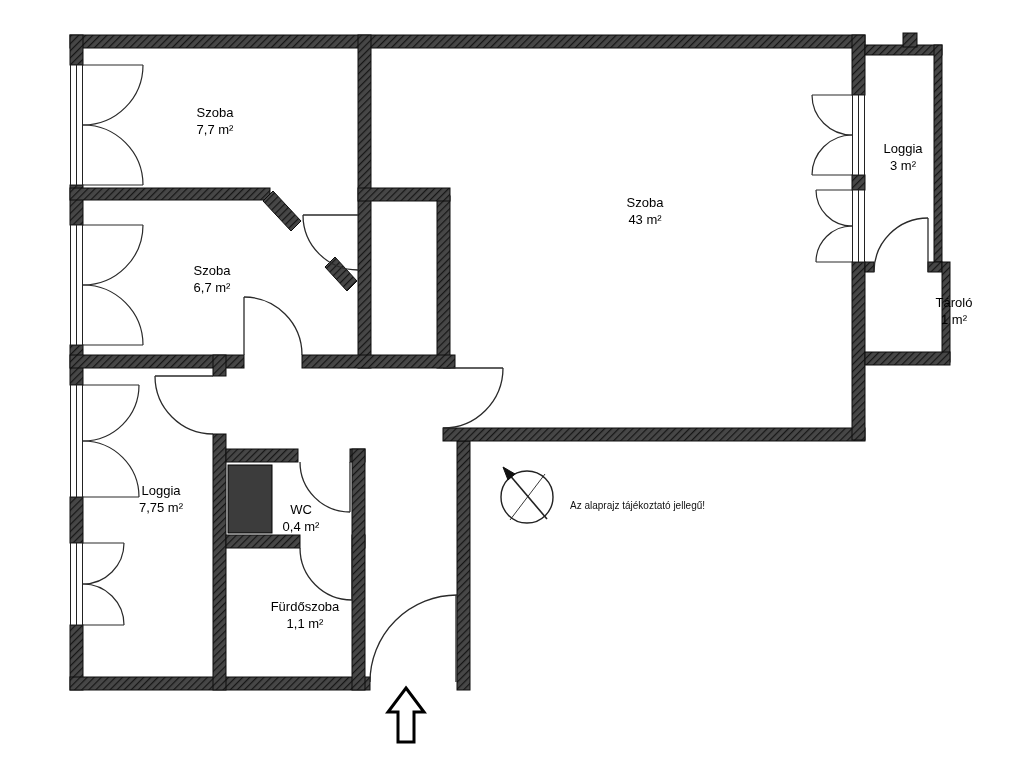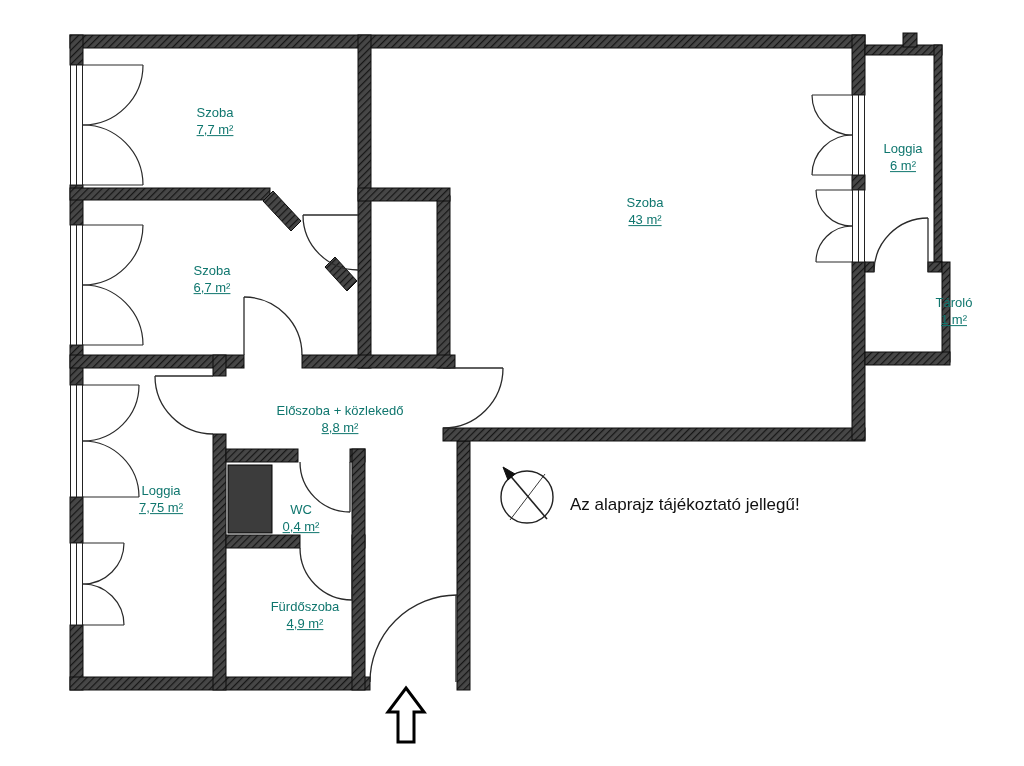--- a/index.html
+++ b/index.html
@@ -3,27 +3,27 @@
 <meta charset="utf-8">
 <style>
   html,body{margin:0;padding:0;background:#fff;}
   .canvas{
     position:relative;width:1024px;height:766px;background:#ffffff;overflow:hidden;
     font-family:"Liberation Sans", sans-serif;
   }
   .plan-svg{position:absolute;left:0;top:0;}
   .room-label{
     position:absolute;transform:translate(-50%,-50%);
-    text-align:center;font-size:13px;color:#0f766e;line-height:1.3;white-space:nowrap;
+    text-align:center;font-size:13px;color:#000000;line-height:1.3;white-space:nowrap;
   }
   .room-label .room-name{display:block;}
-  .room-label .room-area{display:block;text-decoration:underline;}
+  .room-label .room-area{display:block;}
   .plan-note{
     position:absolute;transform:translateY(-50%);
-    font-size:17px;color:#111;white-space:nowrap;
+    font-size:10px;color:#111;white-space:nowrap;
   }
 </style>
 </head>
 <body>
 
 <div class="canvas">
 
   <svg class="plan-svg" width="1024" height="766" viewBox="0 0 1024 766">
     <defs>
       <pattern id="hatch" width="5" height="5" patternUnits="userSpaceOnUse" patternTransform="rotate(45)">
@@ -170,38 +170,34 @@
   <div class="room-label" style="left:212px;top:280px;">
     <span class="room-name">Szoba</span>
     <span class="room-area">6,7 m²</span>
   </div>
   <div class="room-label" style="left:645px;top:212px;">
     <span class="room-name">Szoba</span>
     <span class="room-area">43 m²</span>
   </div>
   <div class="room-label" style="left:903px;top:158px;">
     <span class="room-name">Loggia</span>
-    <span class="room-area">6 m²</span>
+    <span class="room-area">3 m²</span>
   </div>
   <div class="room-label" style="left:954px;top:312px;">
     <span class="room-name">Tároló</span>
     <span class="room-area">1 m²</span>
   </div>
-  <div class="room-label" style="left:340px;top:420px;">
-    <span class="room-name">Előszoba + közlekedő</span>
-    <span class="room-area">8,8 m²</span>
-  </div>
   <div class="room-label" style="left:161px;top:500px;">
     <span class="room-name">Loggia</span>
     <span class="room-area">7,75 m²</span>
   </div>
   <div class="room-label" style="left:301px;top:519px;">
     <span class="room-name">WC</span>
     <span class="room-area">0,4 m²</span>
   </div>
   <div class="room-label" style="left:305px;top:616px;">
     <span class="room-name">Fürdőszoba</span>
-    <span class="room-area">4,9 m²</span>
+    <span class="room-area">1,1 m²</span>
   </div>
 
   <div class="plan-note" style="left:570px;top:505px;">Az alaprajz tájékoztató jellegű!</div>
 
 </div>
 
 </body></html>

